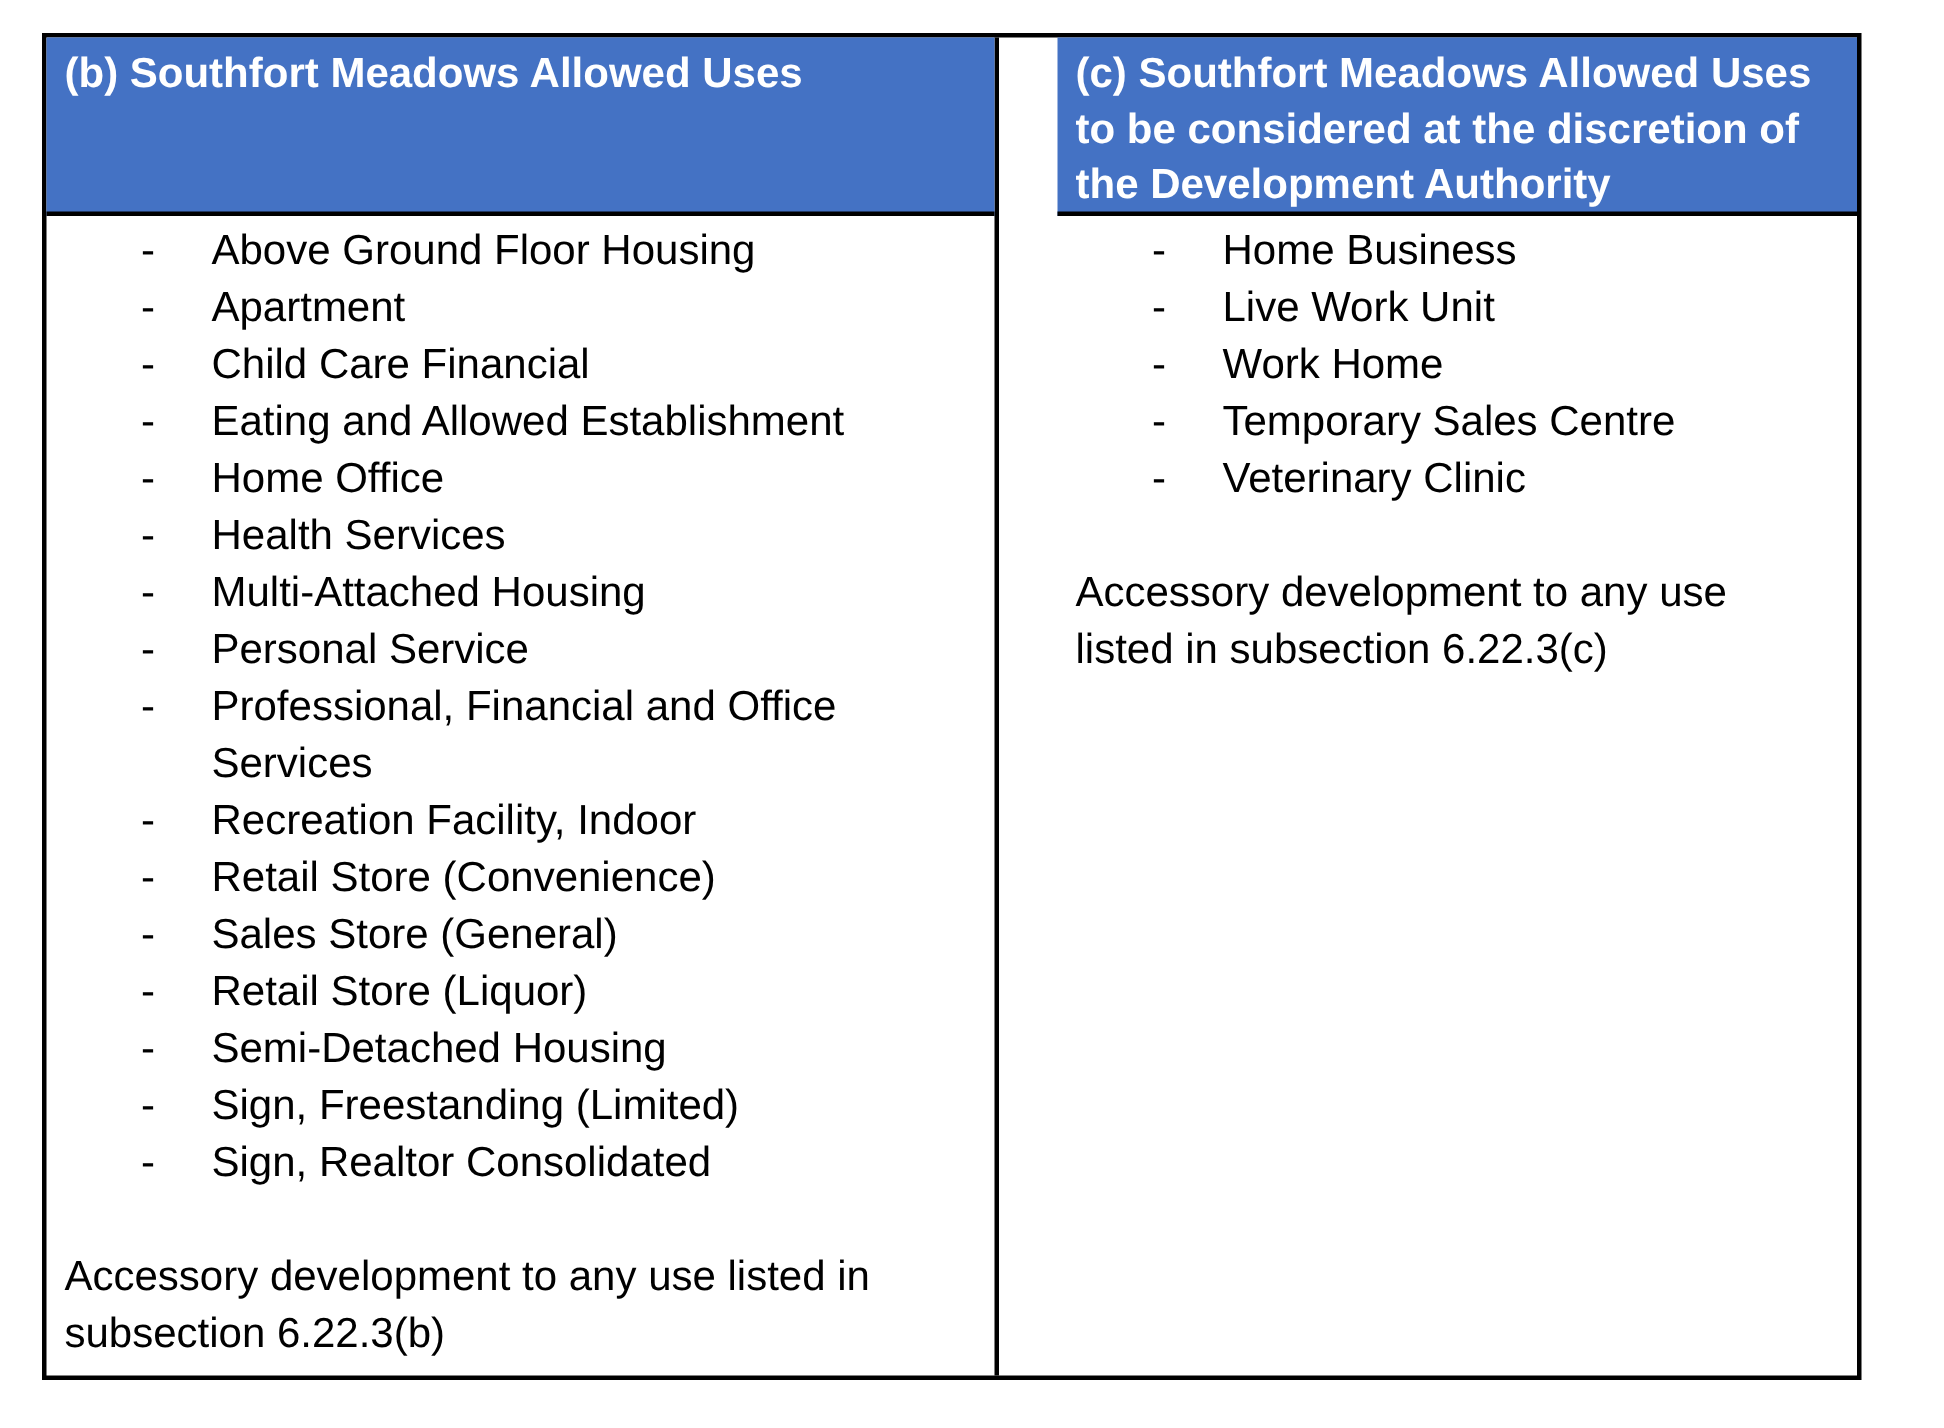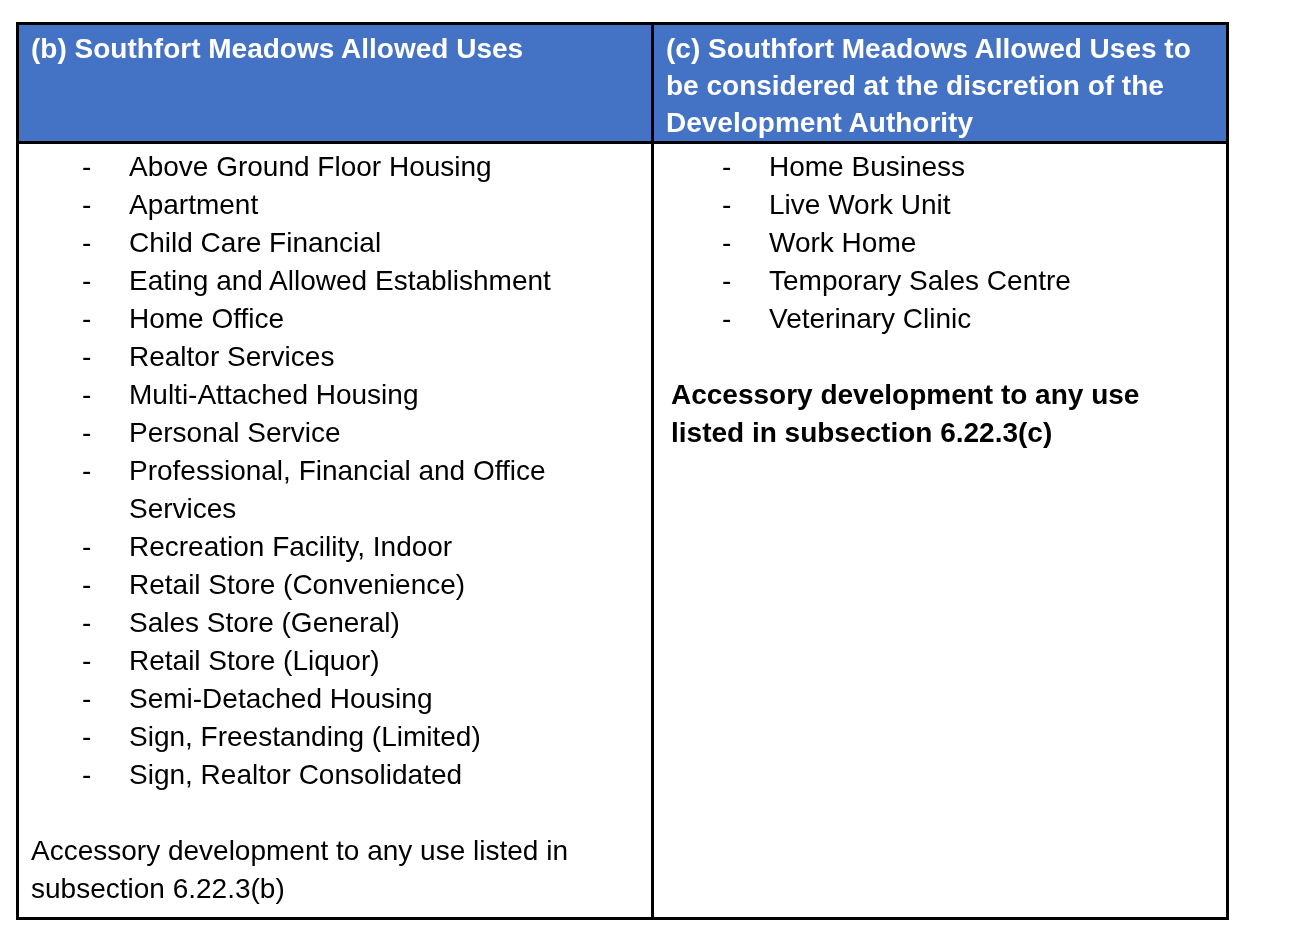--- a/index.html
+++ b/index.html
@@ -7,28 +7,29 @@
     position: relative;
     width: 1296px;
     height: 952px;
     background: #ffffff;
     font-family: "Liberation Sans", sans-serif;
     color: #000000;
     overflow: hidden;
   }
   .uses-table {
     position: absolute;
-    left: 16px;
+    left: 28px;
     top: 22px;
     width: 1213px;
     height: 898px;
     box-sizing: border-box;
     border: 3px solid #000000;
     display: flex;
     background: #ffffff;
+    gap: 39px;
   }
   .col {
     box-sizing: border-box;
     display: flex;
     flex-direction: column;
     min-width: 0;
   }
   .col-b { width: 635px; border-right: 3px solid #000000; }
   .col-c { flex: 1; align-items: center; }
   .header-cell {
@@ -61,38 +62,38 @@
     padding-left: 98px;
   }
   ul.dash-list .dash {
     position: absolute;
     left: 51px;
     top: 0;
   }
   .footer-note {
     margin: 38px 0 0 0;
   }
-  .col-c .footer-note { max-width: 536px; font-weight: bold; }
+  .col-c .footer-note { max-width: 536px; }
 </style>
 </head>
 <body>
 
 <div class="page">
   <div class="uses-table">
 
     <div class="col col-b">
       <div class="header-cell">(b) Southfort Meadows Allowed Uses</div>
       <div class="body-cell">
         <ul class="dash-list">
           <li><span class="dash">-</span><span>Above Ground Floor Housing</span></li>
           <li><span class="dash">-</span><span>Apartment</span></li>
           <li><span class="dash">-</span><span>Child Care Financial</span></li>
           <li><span class="dash">-</span><span>Eating and Allowed Establishment</span></li>
           <li><span class="dash">-</span><span>Home Office</span></li>
-          <li><span class="dash">-</span><span>Realtor Services</span></li>
+          <li><span class="dash">-</span><span>Health Services</span></li>
           <li><span class="dash">-</span><span>Multi-Attached Housing</span></li>
           <li><span class="dash">-</span><span>Personal Service</span></li>
           <li><span class="dash">-</span><span>Professional, Financial and Office Services</span></li>
           <li><span class="dash">-</span><span>Recreation Facility, Indoor</span></li>
           <li><span class="dash">-</span><span>Retail Store (Convenience)</span></li>
           <li><span class="dash">-</span><span>Sales Store (General)</span></li>
           <li><span class="dash">-</span><span>Retail Store (Liquor)</span></li>
           <li><span class="dash">-</span><span>Semi-Detached Housing</span></li>
           <li><span class="dash">-</span><span>Sign, Freestanding (Limited)</span></li>
           <li><span class="dash">-</span><span>Sign, Realtor Consolidated</span></li>

